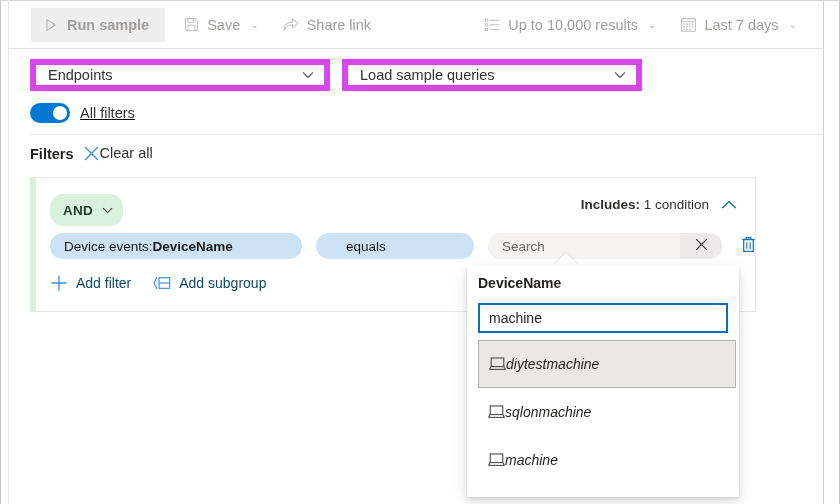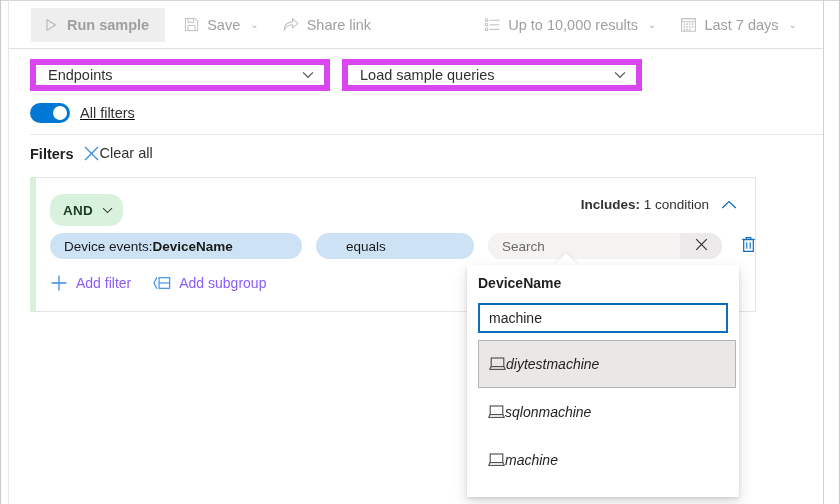--- a/index.html
+++ b/index.html
@@ -141,21 +141,21 @@
   }
   .trash {
     margin-left:16px; width:20px; height:20px; color:#0f6cbd;
     display:flex; align-items:center; justify-content:center; cursor:pointer;
   }
 
   
   .add-row { position:absolute; left:14px; top:96px; display:flex; align-items:center; gap:22px; }
   .add-link { display:flex; align-items:center; gap:8px; cursor:pointer; }
   .add-link .ico { width:18px; height:18px; color:#0f6cbd; display:flex; align-items:center; justify-content:center; }
-  .add-link .txt { font-size:14px; color:#8b5cf6; }
+  .add-link .txt { font-size:14px; color:#0c4a6e; }
 
   
   .callout {
     position:absolute; left:467px; top:265px; width:272px; height:232px;
     background:#fff;
     box-shadow: 0 1.6px 3.6px rgba(0,0,0,.13), 0 6.4px 14.4px rgba(0,0,0,.13);
   }
   .callout-beak {
     position:absolute; left:553px; top:253px;
     width:0; height:0;

